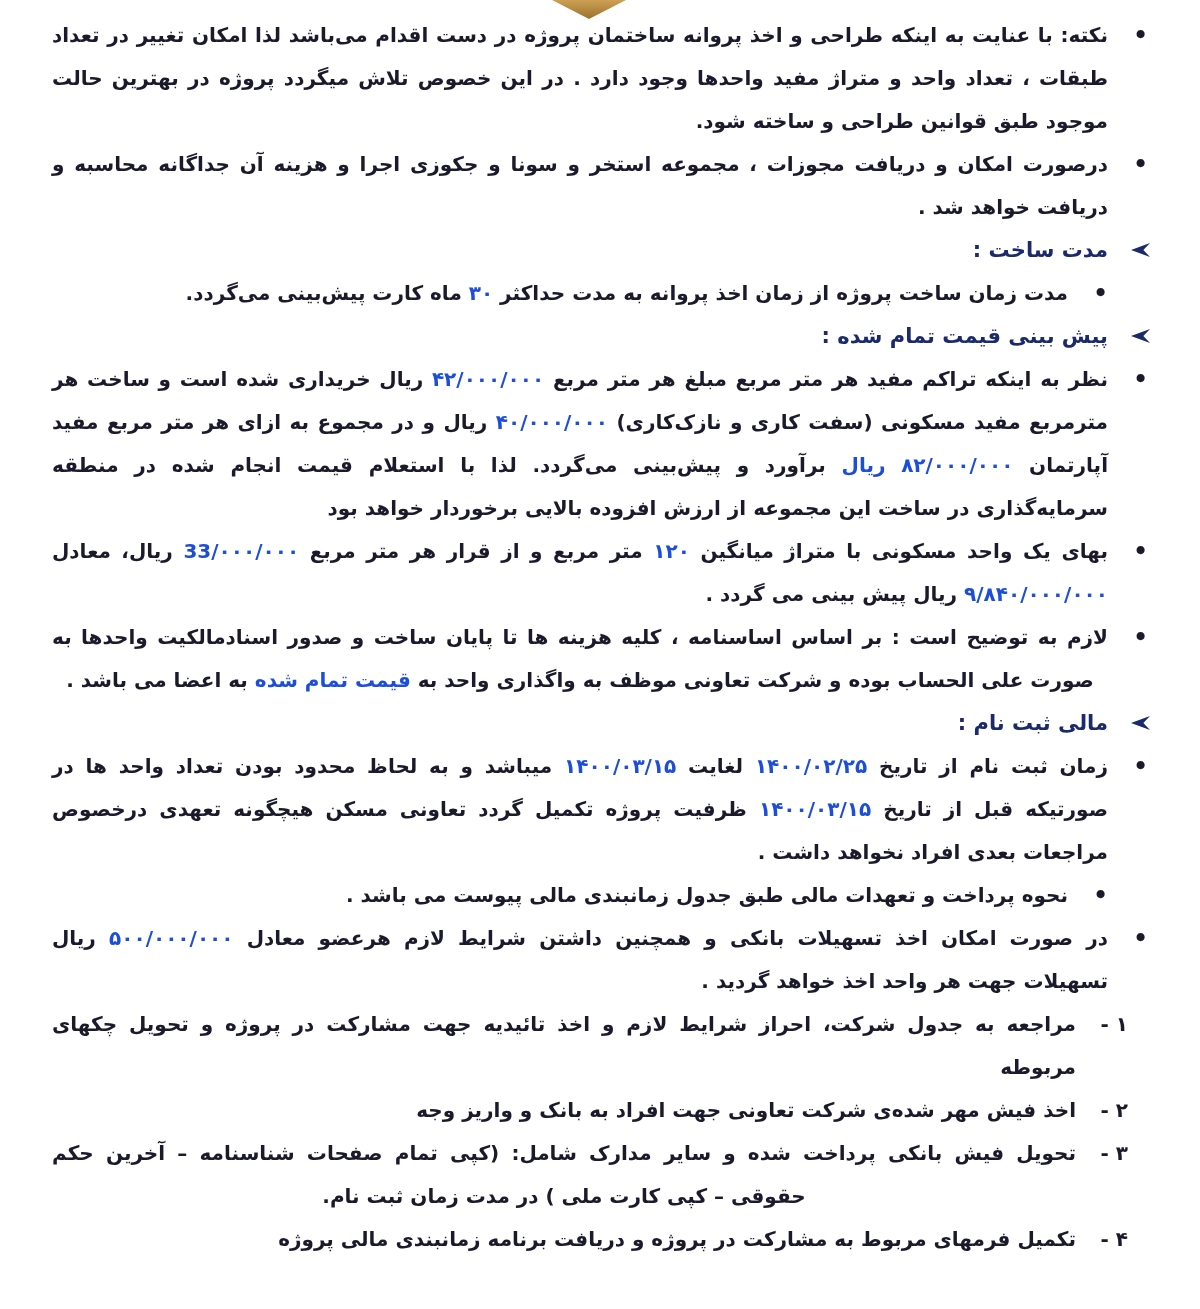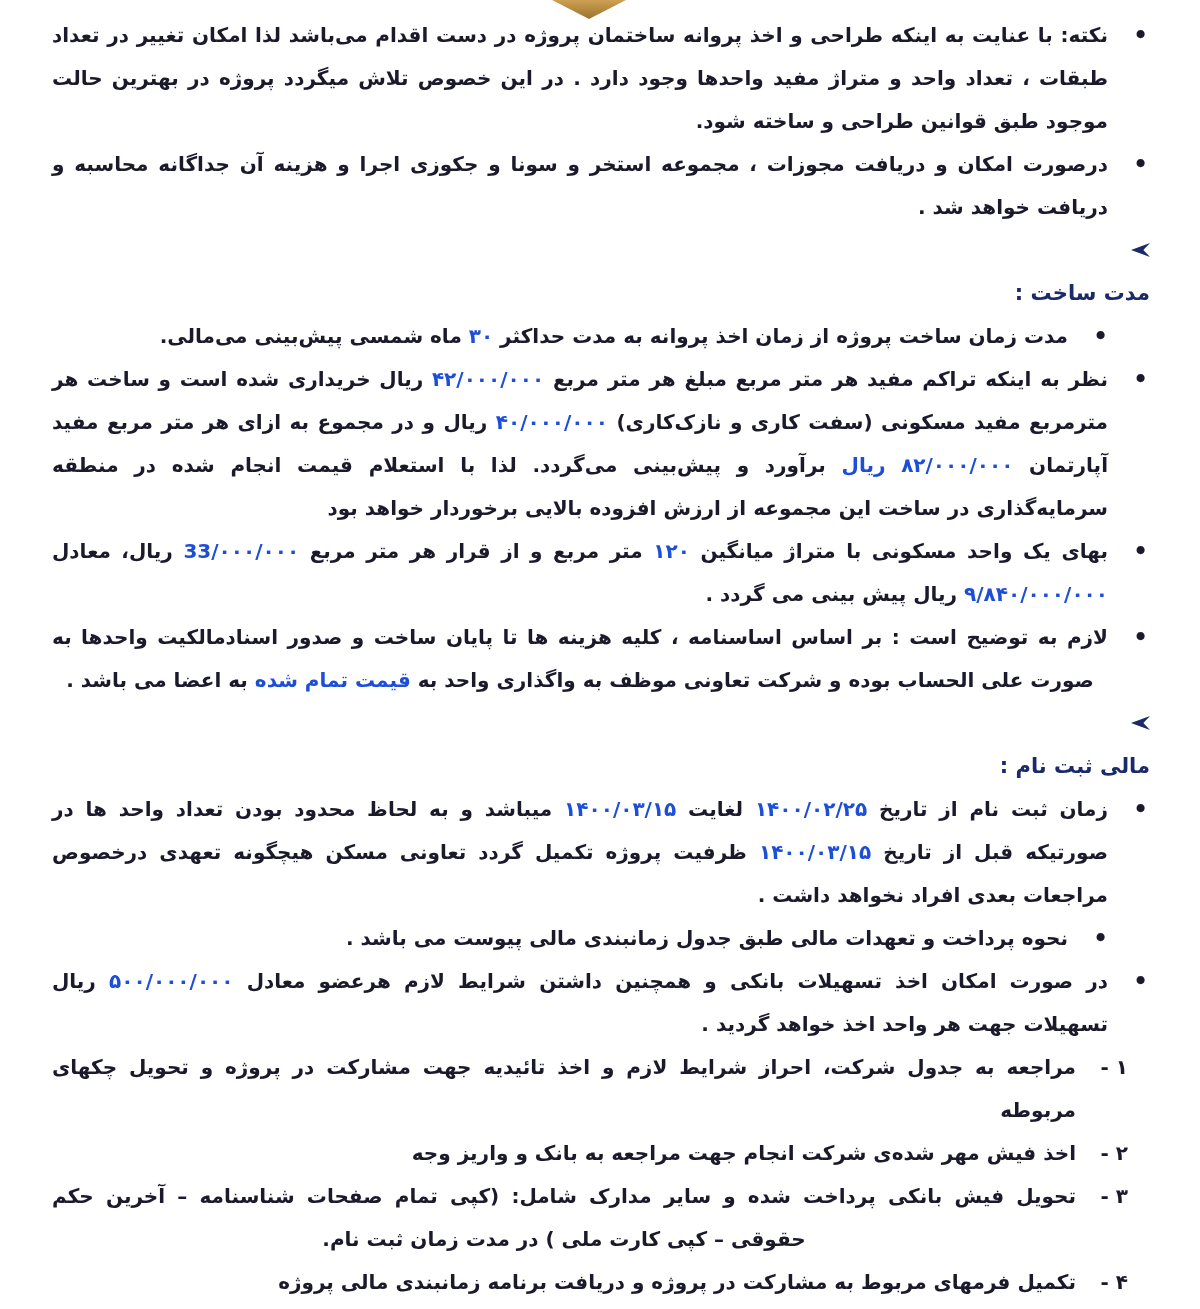--- a/index.html
+++ b/index.html
@@ -32,21 +32,21 @@
   }
   .bullet .marker{font-size:23px;}
   .text{
     flex:1 1 auto;
     text-align:justify;
     text-align-last:right;
   }
   .text.center-last{text-align-last:center;}
   .hl{color:#1d4ed8;}
   
-  .row.heading{margin-right:0;flex-direction:column;}
+  .row.heading{margin-right:0;}
   .row.heading .marker{flex:0 0 42px;}
   .row.heading .text{
     color:#1b2a6a;
     font-size:21px;
     letter-spacing:0;
   }
   .arrow-shape{
     display:inline-block;
     width:19px;height:14px;
     background:#1b2a6a;
@@ -73,21 +73,25 @@
     <div class="row bullet">
       <span class="marker">•</span>
       <div class="text"><span>درصورت امکان و دریافت مجوزات ، مجموعه استخر و سونا و جکوزی اجرا و هزینه آن جداگانه محاسبه و دریافت خواهد شد .</span></div>
     </div>
     <div class="row heading">
       <span class="marker"><span class="arrow-shape"></span></span>
       <div class="text"><span>مدت ساخت :</span></div>
     </div>
     <div class="row bullet inner">
       <span class="marker">•</span>
-      <div class="text"><span>مدت زمان ساخت پروژه از زمان اخذ پروانه به مدت حداکثر </span><span class="hl">۳۰</span><span> ماه شمسی پیش‌بینی می‌مالی.</span></div>
+      <div class="text"><span>مدت زمان ساخت پروژه از زمان اخذ پروانه به مدت حداکثر </span><span class="hl">۳۰</span><span> ماه کارت پیش‌بینی می‌گردد.</span></div>
+    </div>
+    <div class="row heading">
+      <span class="marker"><span class="arrow-shape"></span></span>
+      <div class="text"><span>پیش بینی قیمت تمام شده :</span></div>
     </div>
     <div class="row bullet">
       <span class="marker">•</span>
       <div class="text"><span>نظر به اینکه تراکم مفید هر متر مربع مبلغ هر متر مربع </span><span class="hl">۴۲/۰۰۰/۰۰۰</span><span> ریال خریداری شده است و ساخت هر مترمربع مفید مسکونی (سفت کاری و نازک‌کاری) </span><span class="hl">۴۰/۰۰۰/۰۰۰</span><span> ریال و در مجموع به ازای هر متر مربع مفید آپارتمان </span><span class="hl">۸۲/۰۰۰/۰۰۰ ریال</span><span> برآورد و پیش‌بینی می‌گردد. لذا با استعلام قیمت انجام شده در منطقه سرمایه‌گذاری در ساخت این مجموعه از ارزش افزوده بالایی برخوردار خواهد بود</span></div>
     </div>
     <div class="row bullet">
       <span class="marker">•</span>
       <div class="text"><span>بهای یک واحد مسکونی با متراژ میانگین </span><span class="hl">۱۲۰</span><span> متر مربع و از قرار هر متر مربع </span><span class="hl">33/۰۰۰/۰۰۰</span><span> ریال، معادل </span><span class="hl">۹/۸۴۰/۰۰۰/۰۰۰</span><span> ریال پیش بینی می گردد .</span></div>
     </div>
     <div class="row bullet">
@@ -109,21 +113,21 @@
     <div class="row bullet">
       <span class="marker">•</span>
       <div class="text"><span>در صورت امکان اخذ تسهیلات بانکی و همچنین داشتن شرایط لازم هرعضو معادل </span><span class="hl">۵۰۰/۰۰۰/۰۰۰</span><span> ریال تسهیلات جهت هر واحد اخذ خواهد گردید .</span></div>
     </div>
     <div class="row numbered">
       <span class="marker">۱ -</span>
       <div class="text"><span>مراجعه به جدول شرکت، احراز شرایط لازم و اخذ تائیدیه جهت مشارکت در پروژه و تحویل چکهای مربوطه</span></div>
     </div>
     <div class="row numbered">
       <span class="marker">۲ -</span>
-      <div class="text"><span>اخذ فیش مهر شده‌ی شرکت انجام جهت مراجعه به بانک و واریز وجه</span></div>
+      <div class="text"><span>اخذ فیش مهر شده‌ی شرکت تعاونی جهت افراد به بانک و واریز وجه</span></div>
     </div>
     <div class="row numbered">
       <span class="marker">۳ -</span>
       <div class="text center-last"><span>تحویل فیش بانکی پرداخت شده و سایر مدارک شامل: (کپی تمام صفحات شناسنامه – آخرین حکم حقوقی – کپی کارت ملی ) در مدت زمان ثبت نام.</span></div>
     </div>
     <div class="row numbered">
       <span class="marker">۴ -</span>
       <div class="text"><span>تکمیل فرمهای مربوط به مشارکت در پروژه و دریافت برنامه زمانبندی مالی پروژه</span></div>
     </div>
     <div class="row heading">

